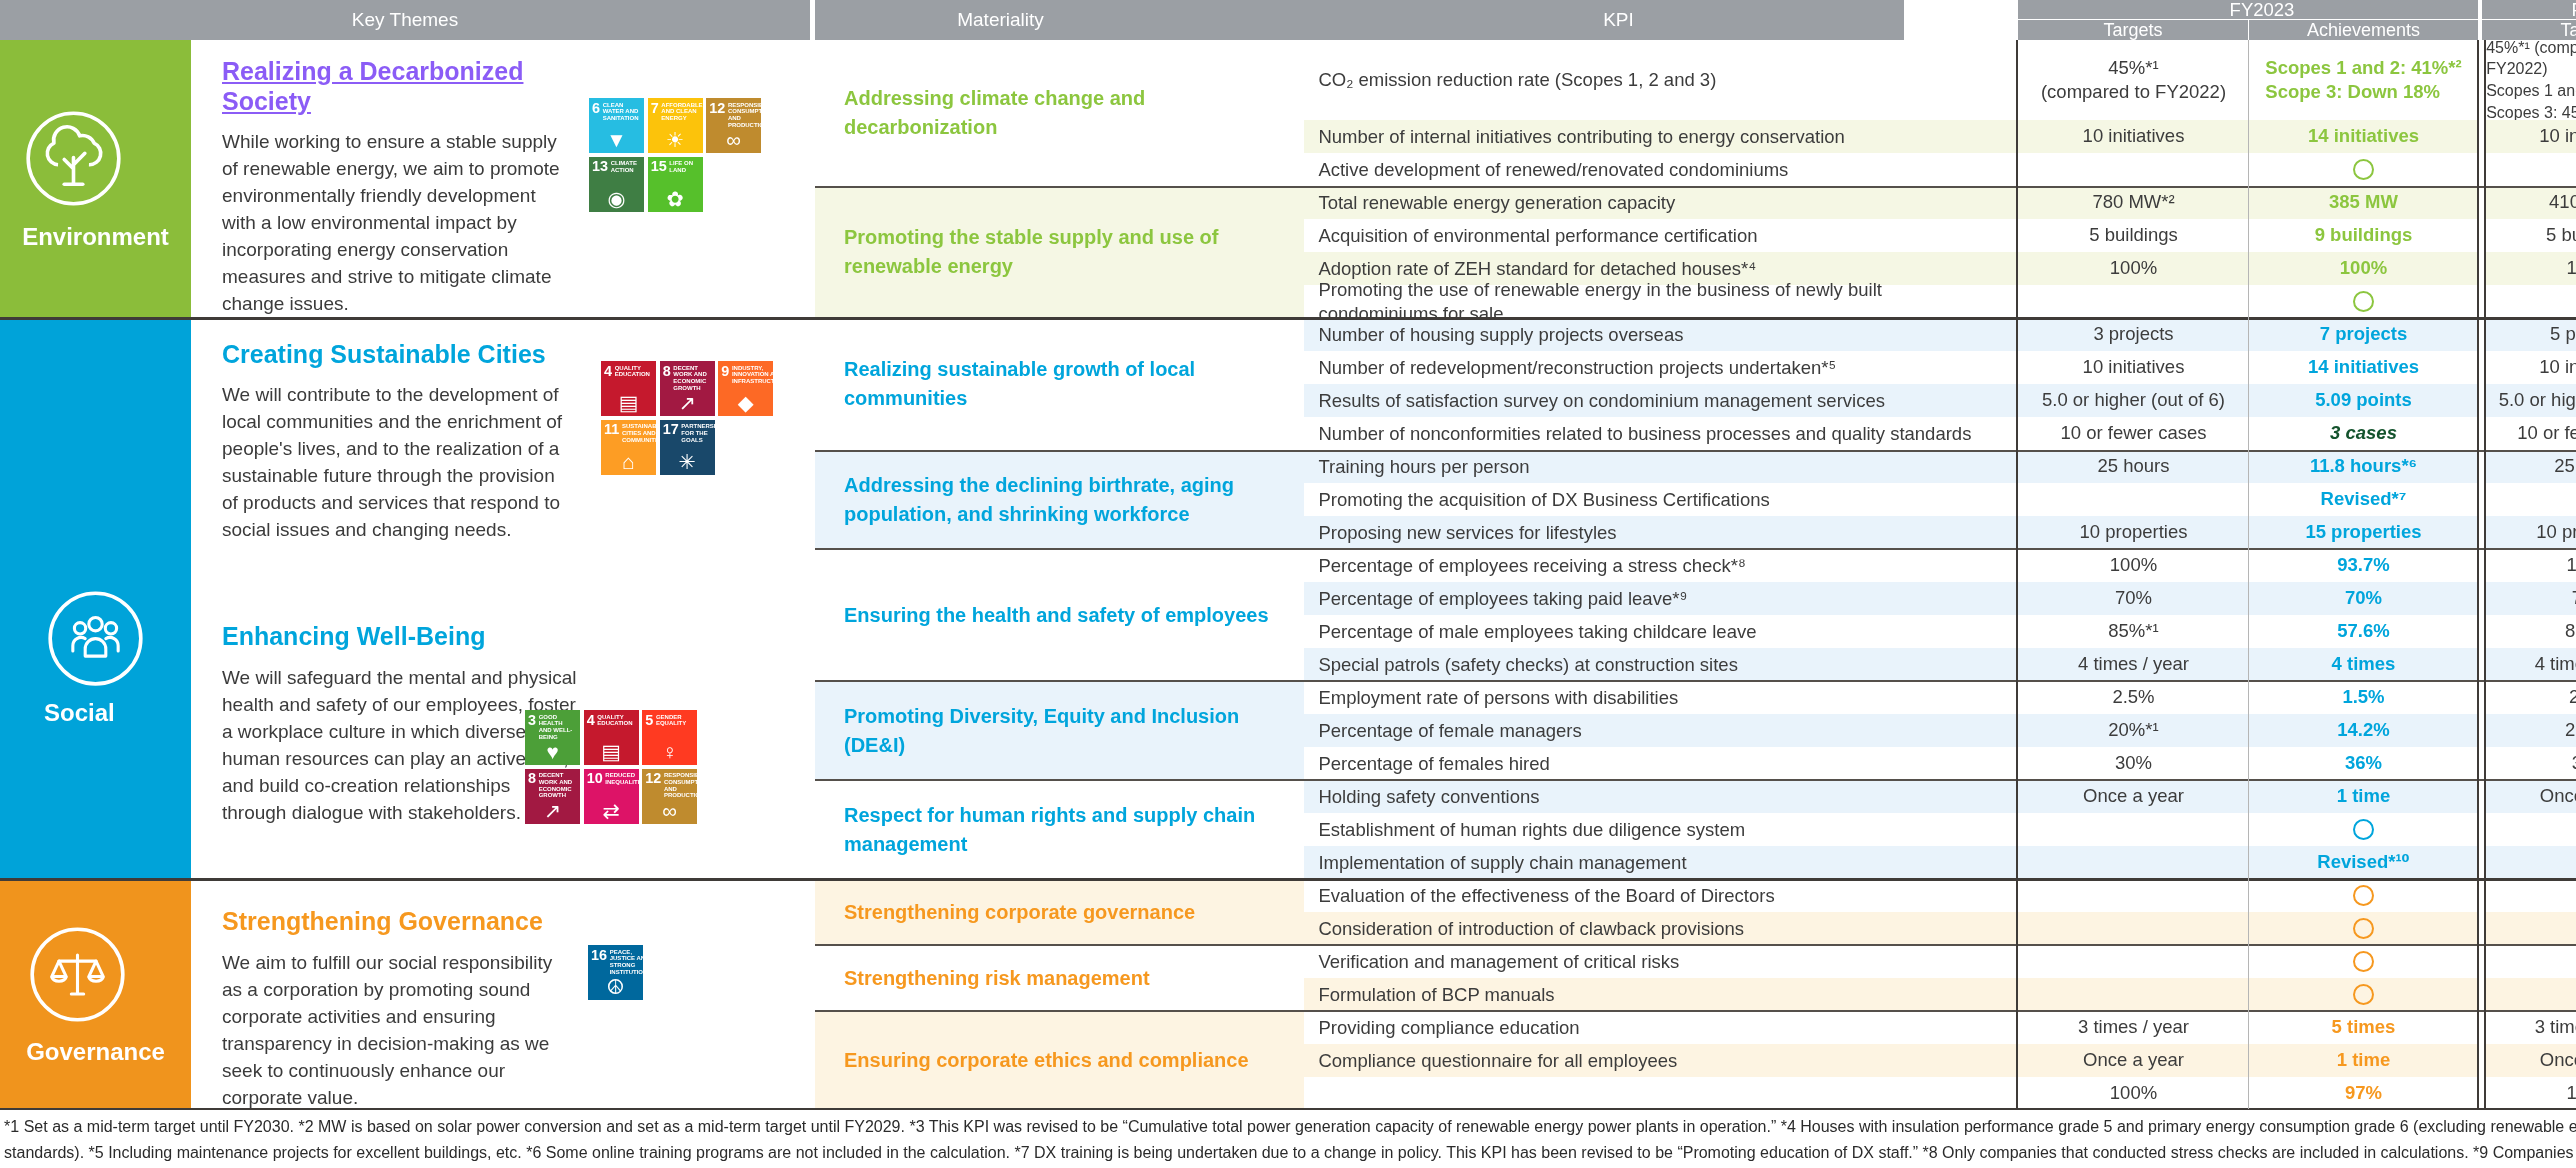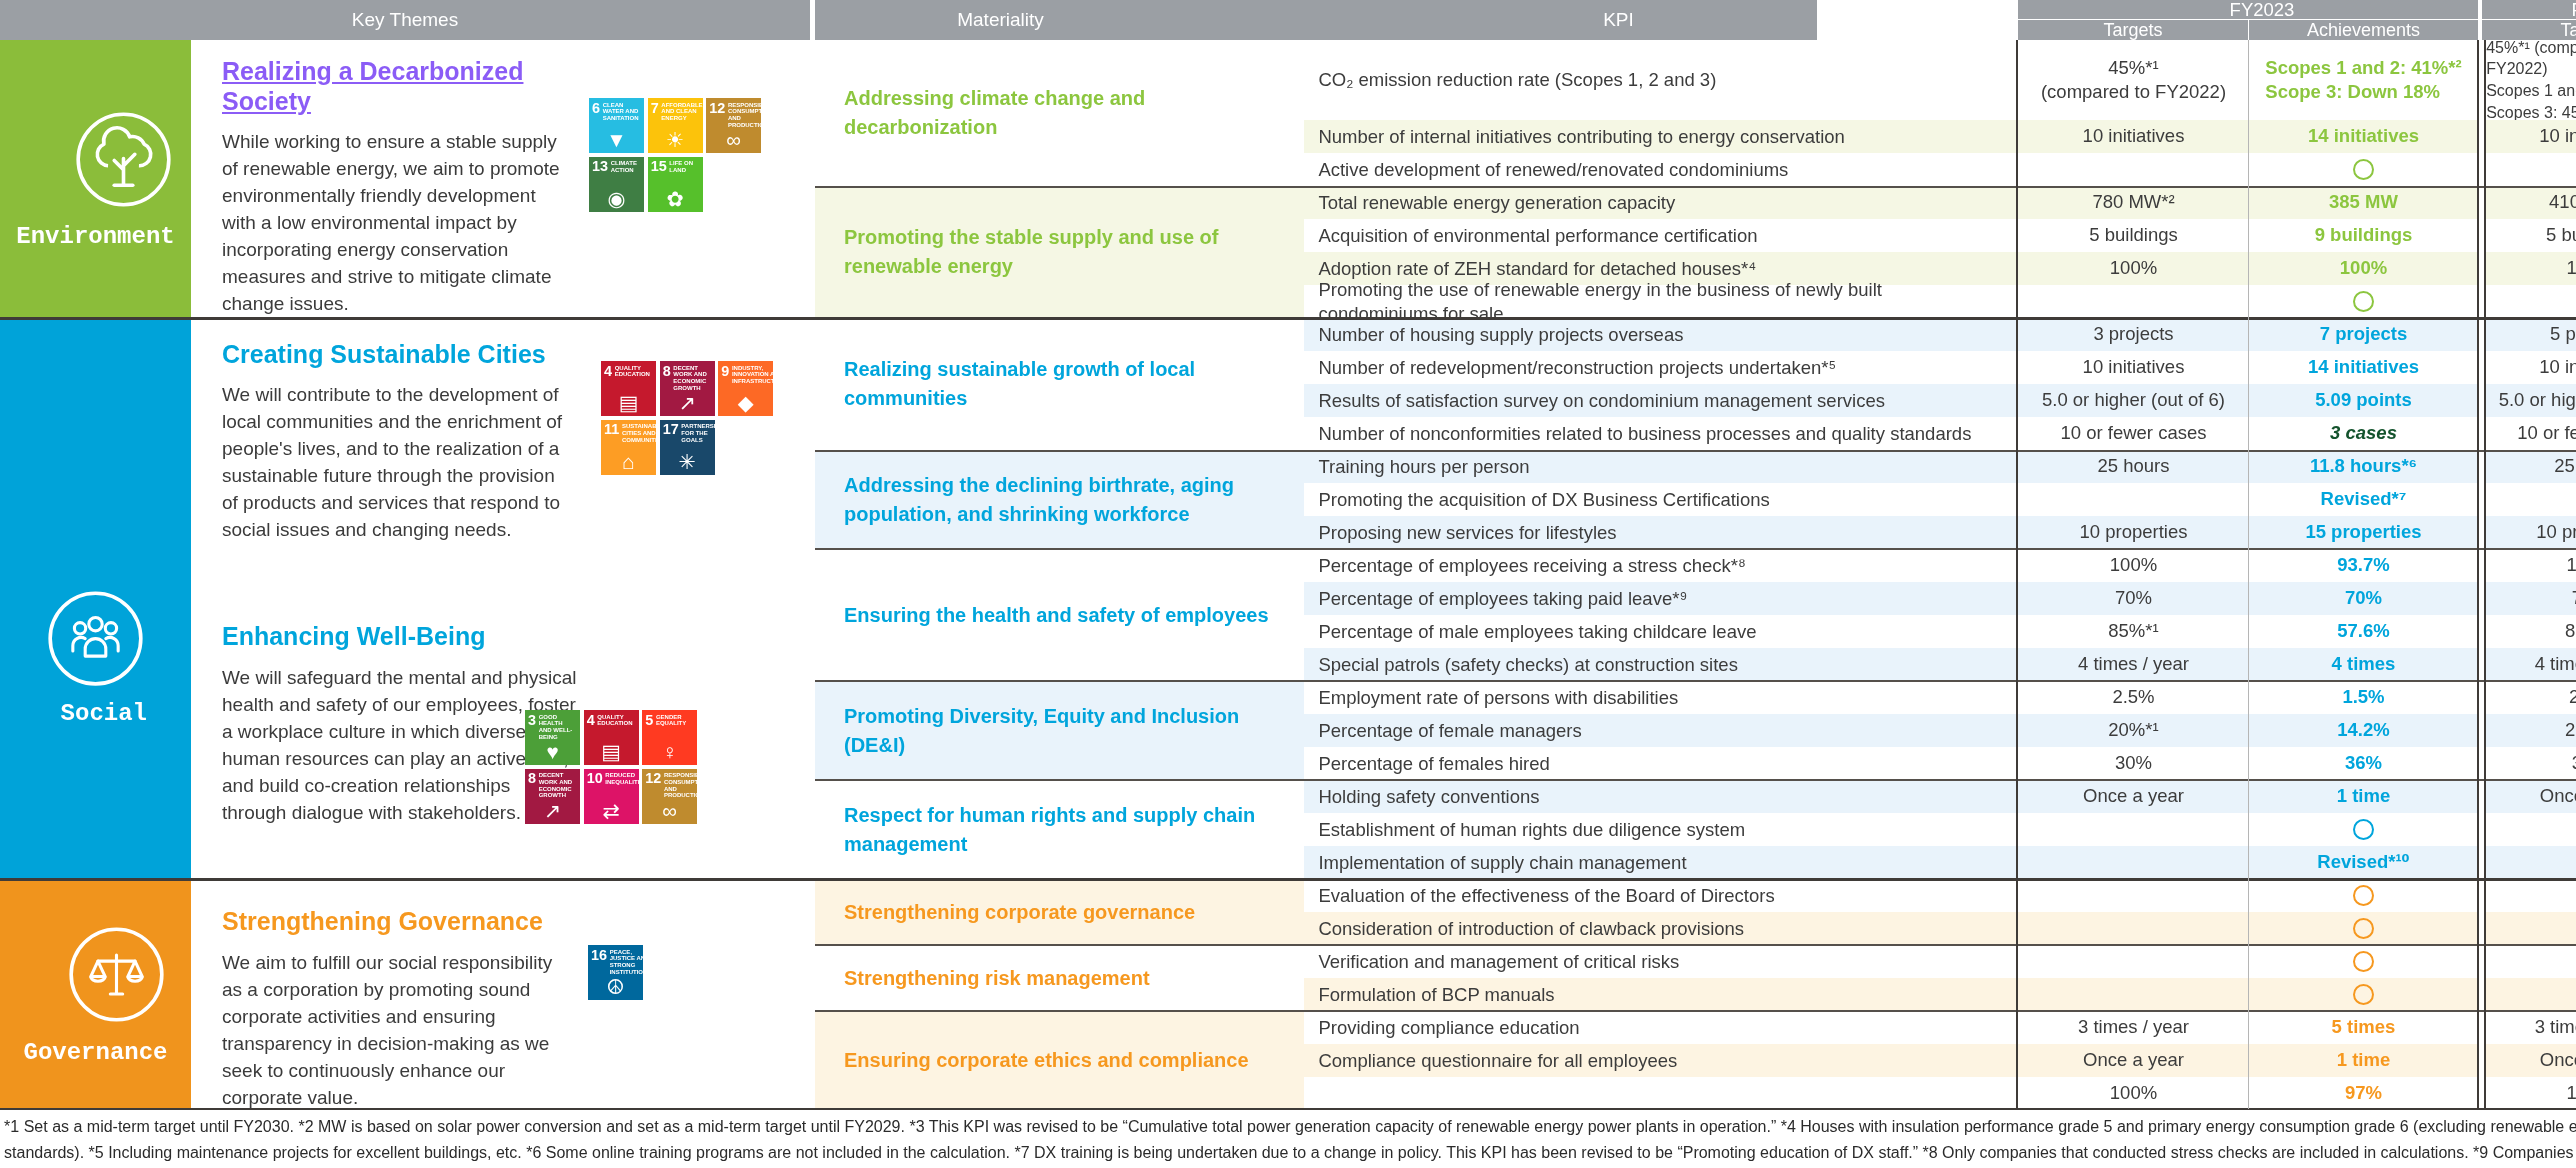--- a/index.html
+++ b/index.html
@@ -1,21 +1,21 @@
 <!DOCTYPE html>
 <html style="font-size:8.2px"><head>
 <meta charset="utf-8">
 <style>
   html,body{margin:0;padding:0;background:#fff;}
   #app{position:relative;width:2698px;height:1168px;background:#fff;overflow:hidden;
        font-family:"Liberation Sans","DejaVu Sans",sans-serif;color:#3c3c3c;}
   
   .hdr{position:absolute;top:0;height:40px;background:#9b9fa4;color:#fff;}
   .h-key{left:0;width:810px;display:flex;align-items:center;justify-content:center;font-size:19px;}
-  .h-mk{left:815px;width:1002px;}
+  .h-mk{left:815px;width:1089px;}
   .h-mk span{position:absolute;top:0;height:40px;display:flex;align-items:center;justify-content:center;font-size:19px;}
   .h-m{left:0;width:371px;}
   .h-k{left:489px;width:629px;}
   .h-fy{display:flex;flex-direction:column;}
   .h-23{left:2018px;width:460px;}
   .h-24{left:2482px;width:216px;}
   .h-top{height:20px;border-bottom:1.5px solid #fff;display:flex;align-items:center;justify-content:center;font-size:18.5px;box-sizing:border-box;padding-left:28px;}
   .h-sub{flex:1;display:flex;}
   .h-sub div{display:flex;align-items:center;justify-content:center;font-size:18px;}
   .h-sub .st{width:231px;border-right:1.5px solid #fff;box-sizing:border-box;}
@@ -33,21 +33,21 @@
   .val.sm .inner{font-size:16px;line-height:1.35;}
   .ach{font-weight:bold;}
   .mat{padding:0 15.5px 0 29px;font-weight:bold;font-size:20px;line-height:1.45;}
   .ring{width:17.5px;height:17.5px;border-radius:50%;border:2.6px solid currentColor;}
   .gapcell{background:#fff;}
   
   .sidebar{grid-column:1;display:flex;flex-direction:column;align-items:center;justify-content:center;color:#fff;}
   .sidebar svg{display:block;}
   .sb-label{font-size:24px;font-weight:bold;margin-top:12.4px;}
   .push .sb-inner{transform:translateY(57px);}
-  .sb-inner{display:flex;flex-direction:column;align-items:flex-end;font-family:Liberation Mono, monospace;}
+  .sb-inner{display:flex;flex-direction:column;align-items:flex-start;}
   
   .theme{grid-column:2;position:relative;background:#fff;}
   .title{position:absolute;font-size:25px;font-weight:bold;line-height:1.22;}
   .para{position:absolute;font-size:19px;line-height:1.42;color:#3b3b3b;}
   .sdg{position:absolute;display:grid;grid-template-columns:repeat(3,55px);gap:3.6px;}
   .sdg.one{grid-template-columns:55px;}
   .b-env  .title{top:15.5px;left:31px;width:350px;}
   .b-env  .para {top:89px;left:31px;width:346px;}
   .b-env  .sdg  {top:58px;left:398px;}
   .b-soc1 .title{top:20.6px;left:31px;width:464px;}

